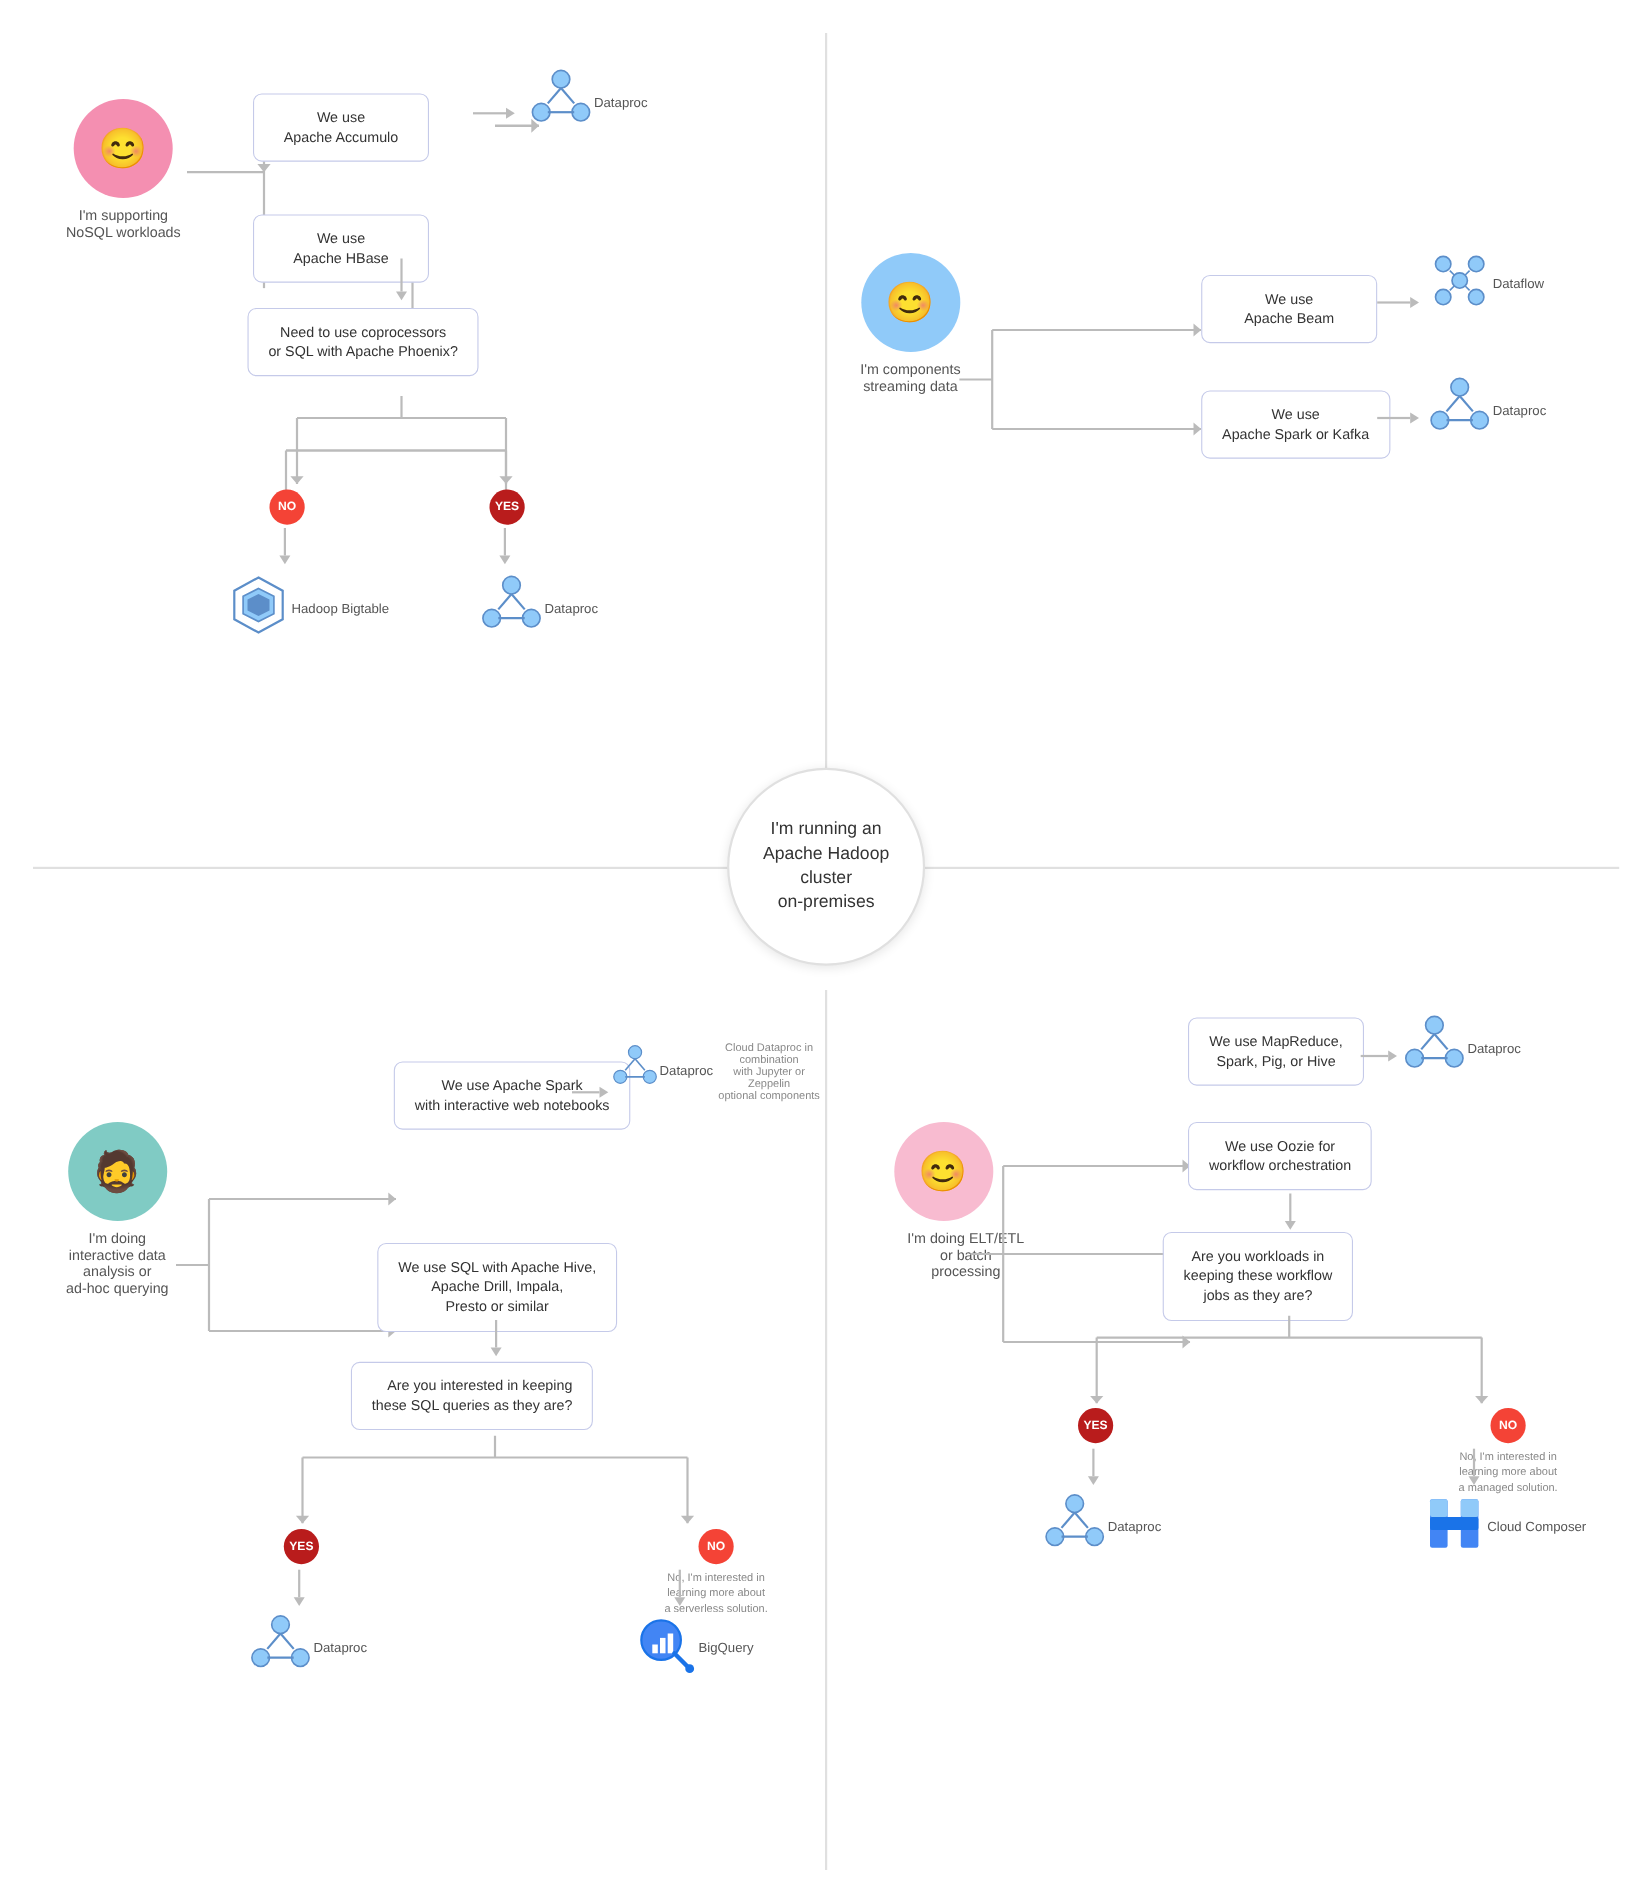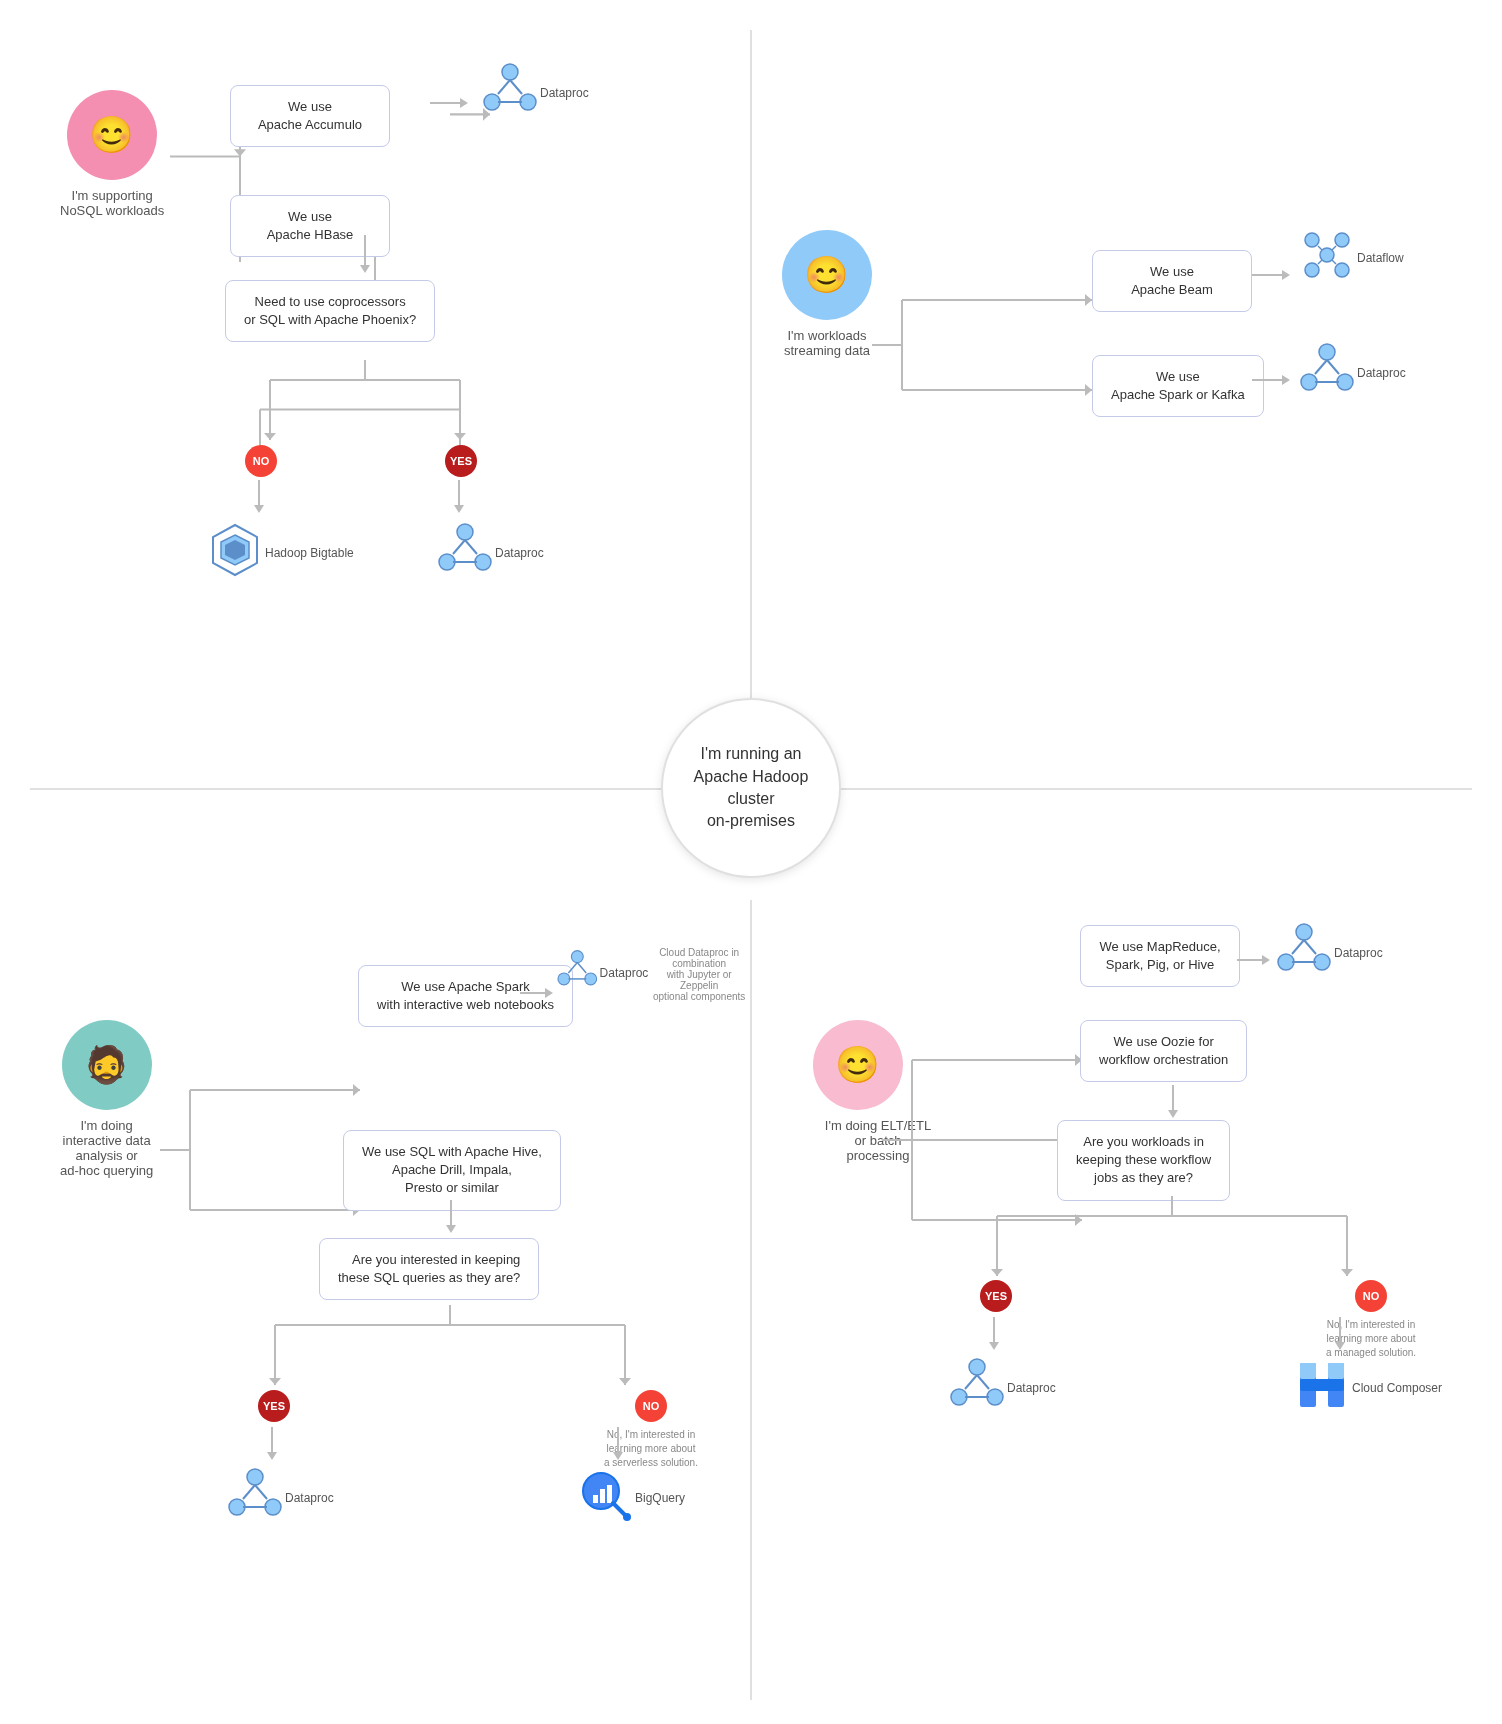--- a/index.html
+++ b/index.html
@@ -289,21 +289,21 @@
           <line x1="18" y1="42" x2="42" y2="42" stroke="#5c8ec9" stroke-width="2"></line>
         </svg>
         <span>Dataproc</span>
       </div>
     </div>
 
     <div class="right-panel" style="position:relative; min-height:700px;">
 
       <div class="el person-box" style="left:30px;top:200px;">
         <div class="avatar avatar-blue">😊</div>
-        <div class="avatar-label" style="white-space:pre-line;">I'm workloads
+        <div class="avatar-label" style="white-space:pre-line;">I'm components
 streaming data</div>
       </div>
 
       <div class="el" style="left:120px;top:240px;">
         <svg width="220" height="150" viewBox="0 0 220 150">
           <line x1="0" y1="75" x2="30" y2="75" stroke="#bbb" stroke-width="2"></line>
           <line x1="30" y1="30" x2="30" y2="120" stroke="#bbb" stroke-width="2"></line>
           <line x1="30" y1="30" x2="220" y2="30" stroke="#bbb" stroke-width="2"></line>
           <line x1="30" y1="120" x2="220" y2="120" stroke="#bbb" stroke-width="2"></line>
           <polygon points="220,30 213,24 213,36" fill="#bbb"></polygon>

